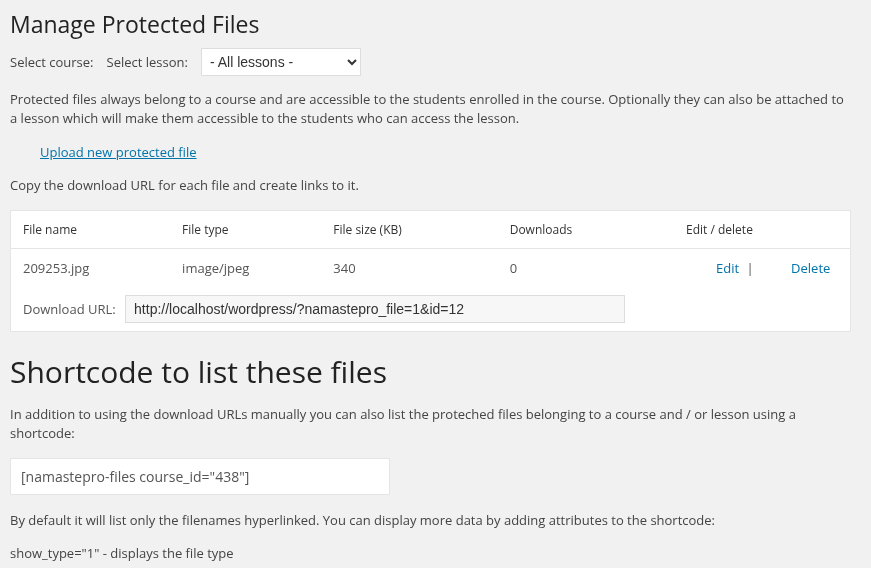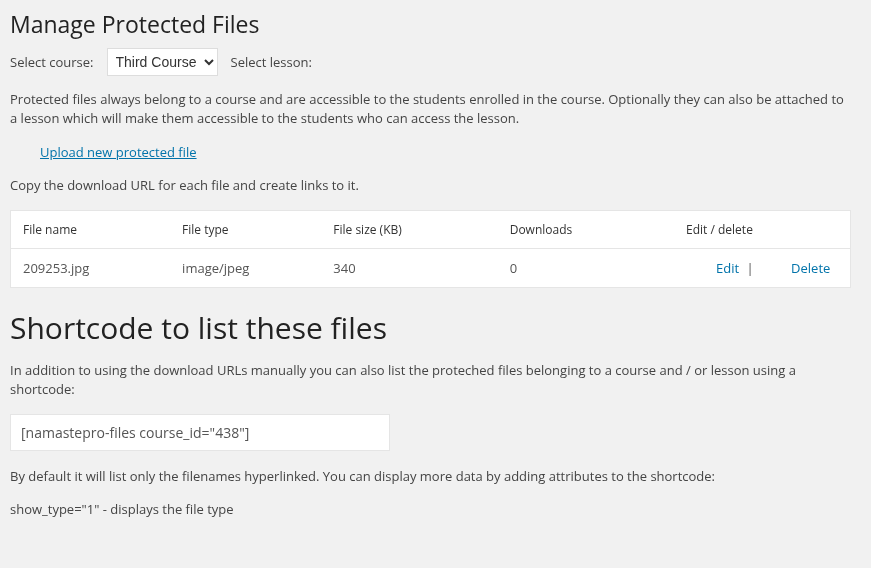--- a/index.html
+++ b/index.html
@@ -109,24 +109,24 @@
   </style>
 </head>
 <body>
 
 
 
 <h1>Manage Protected Files</h1>
 
 <div class="selectors">
   <label>Select course:</label>
-  <select>
-    <option>Third Course</option>
+  <label>Select lesson:</label>
+  <select style="min-width:160px;">
+    <option>- All lessons -</option>
   </select>
-  <label>Select lesson:</label>
 </div>
 
 <p>Protected files always belong to a course and are accessible to the students enrolled in the course. Optionally they can also be attached to a lesson which will make them accessible to the students who can access the lesson.</p>
 
 <p><a>Upload new protected file</a></p>
 
 <p>Copy the download URL for each file and create links to it.</p>
 
 <table>
   <thead>
@@ -143,20 +143,26 @@
       <td>209253.jpg</td>
       <td>image/jpeg</td>
       <td>340</td>
       <td>0</td>
       <td>
         <a class="action-link">Edit</a>
         <span class="sep">|</span>
         <a class="action-link">Delete</a>
       </td>
     </tr>
+    <tr class="url-row">
+      <td colspan="5">
+        <span class="url-label">Download URL:</span>
+        <input type="text" class="url-input" readonly="" value="http://localhost/wordpress/?namastepro_file=1&amp;id=12" style="">
+      </td>
+    </tr>
   </tbody>
 </table>
 
 <h2>Shortcode to list these files</h2>
 
 <p>In addition to using the download URLs manually you can also list the proteched files belonging to a course and / or lesson using a shortcode:</p>
 
 <div class="shortcode-box">[namastepro-files course_id="438"]</div>
 
 <p>By default it will list only the filenames hyperlinked. You can display more data by adding attributes to the shortcode:</p>

